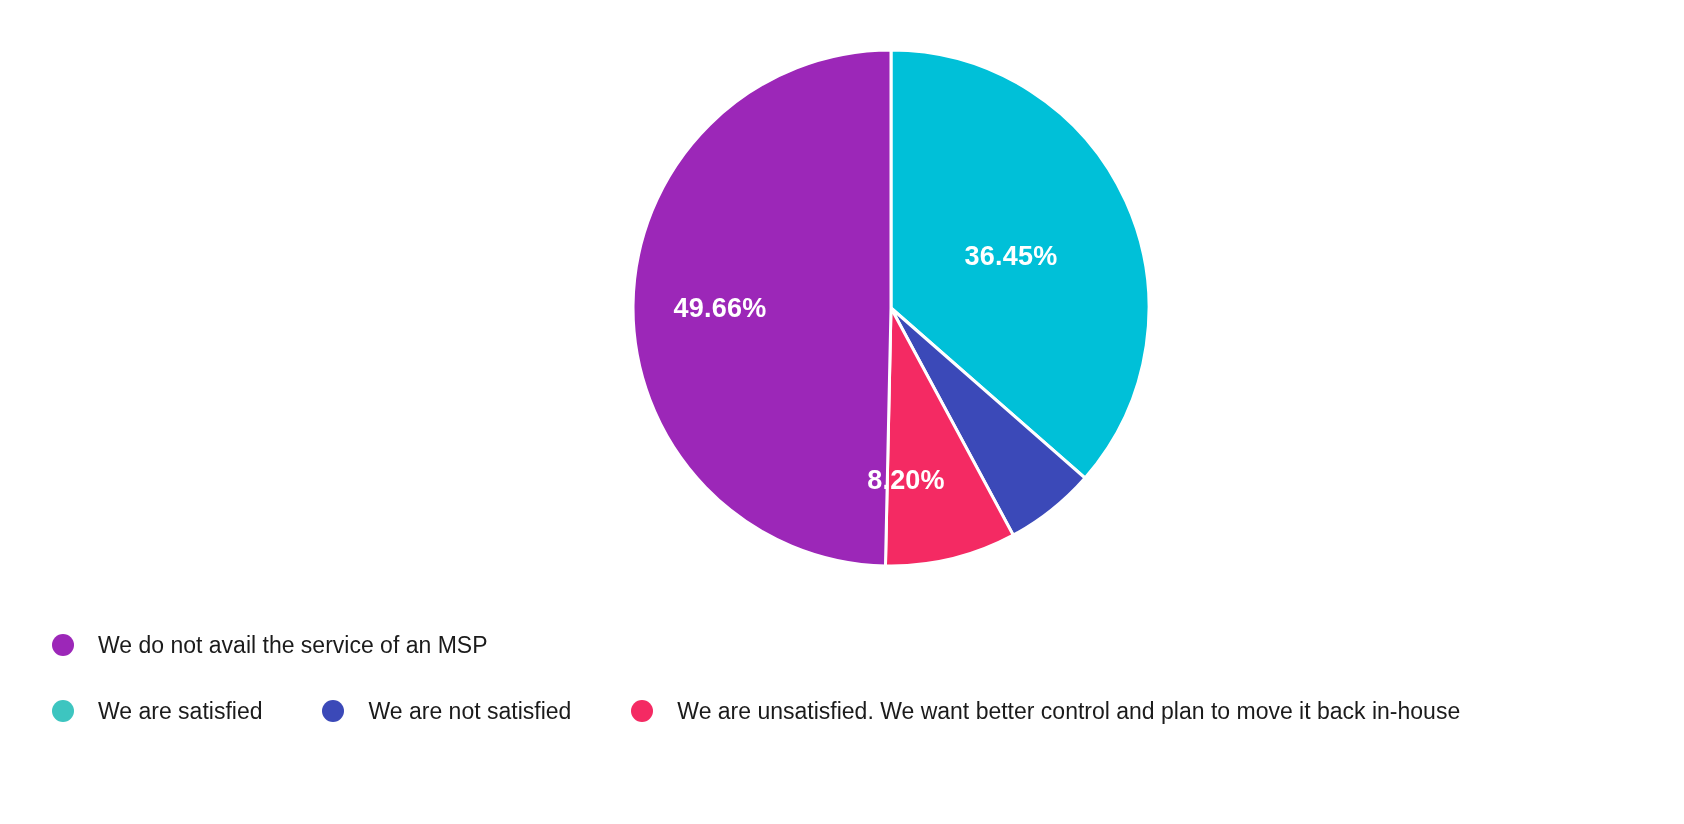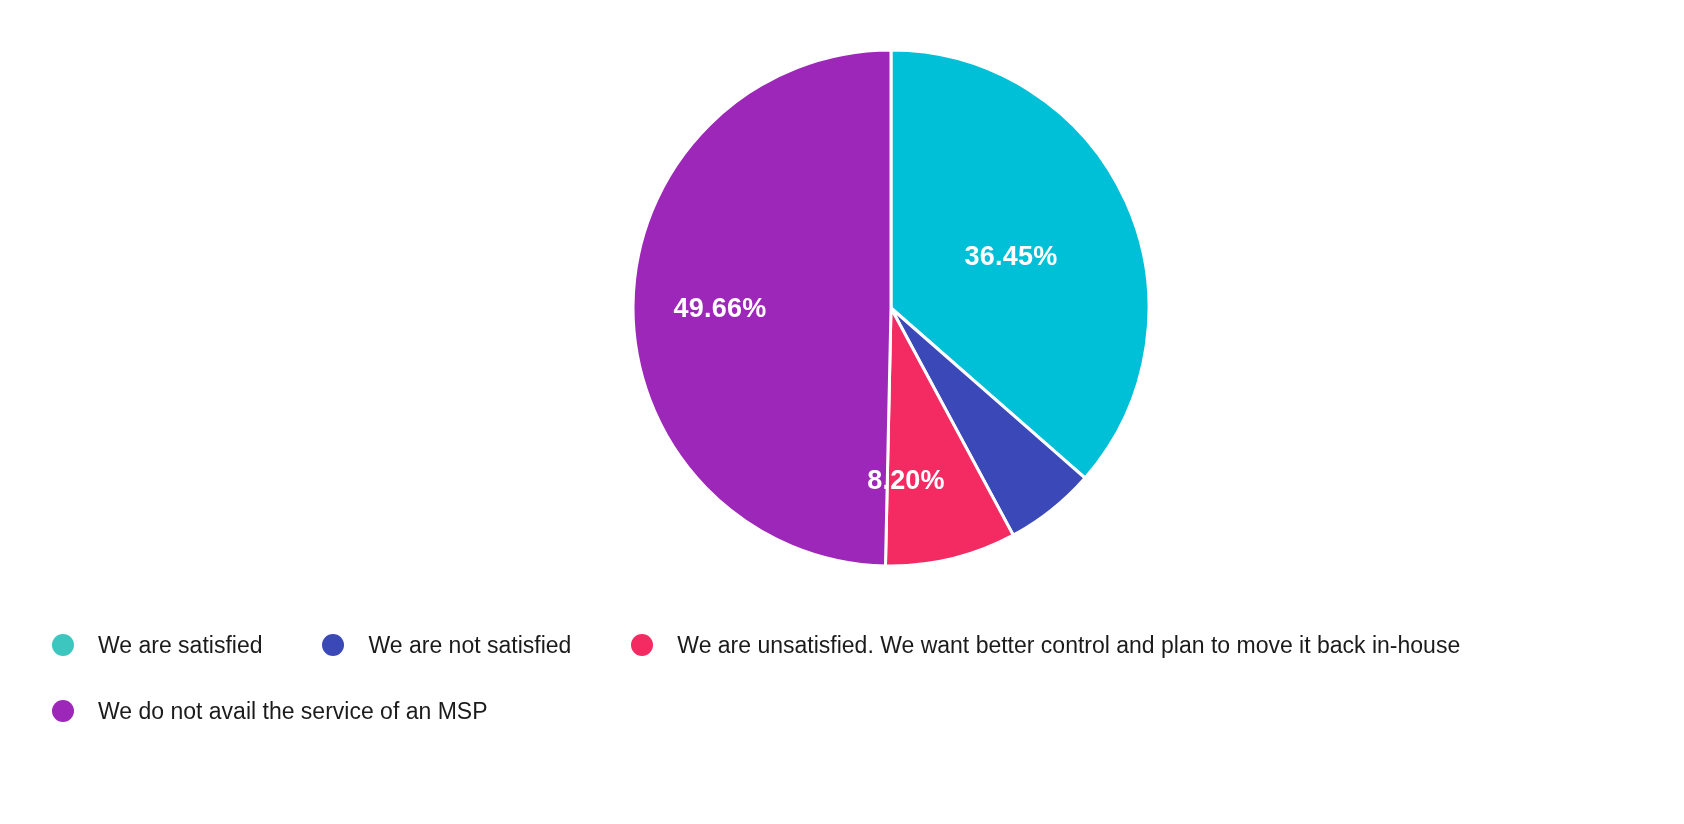--- a/index.html
+++ b/index.html
@@ -96,35 +96,35 @@
           <text class="slice-label" x="995" y="258" text-anchor="middle">36.45%</text>
           <text class="slice-label" x="890" y="482" text-anchor="middle">8.20%</text>
           <text class="slice-label" x="704" y="310" text-anchor="middle">49.66%</text>
         </g>
     </svg>
   </div>
 
   <div id="legend">
       <div class="legend-row">
         <div class="legend-item">
+          <span class="legend-swatch" style="background: rgb(156, 39, 184);"></span>
+          <span class="legend-text">We do not avail the service of an MSP</span>
+        </div>
+      </div>
+      <div class="legend-row">
+        <div class="legend-item">
           <span class="legend-swatch" style="background: rgb(61, 197, 192);"></span>
           <span class="legend-text">We are satisfied</span>
         </div>
         <div class="gap-a"></div>
         <div class="legend-item">
           <span class="legend-swatch" style="background: rgb(59, 73, 184);"></span>
           <span class="legend-text">We are not satisfied</span>
         </div>
         <div class="gap-b"></div>
         <div class="legend-item">
           <span class="legend-swatch" style="background: rgb(244, 42, 99);"></span>
           <span class="legend-text">We are unsatisfied. We want better control and plan to move it back in-house</span>
         </div>
       </div>
-      <div class="legend-row">
-        <div class="legend-item">
-          <span class="legend-swatch" style="background: rgb(156, 39, 184);"></span>
-          <span class="legend-text">We do not avail the service of an MSP</span>
-        </div>
-      </div>
     </div>
 
 </div>
 
 </body></html>

